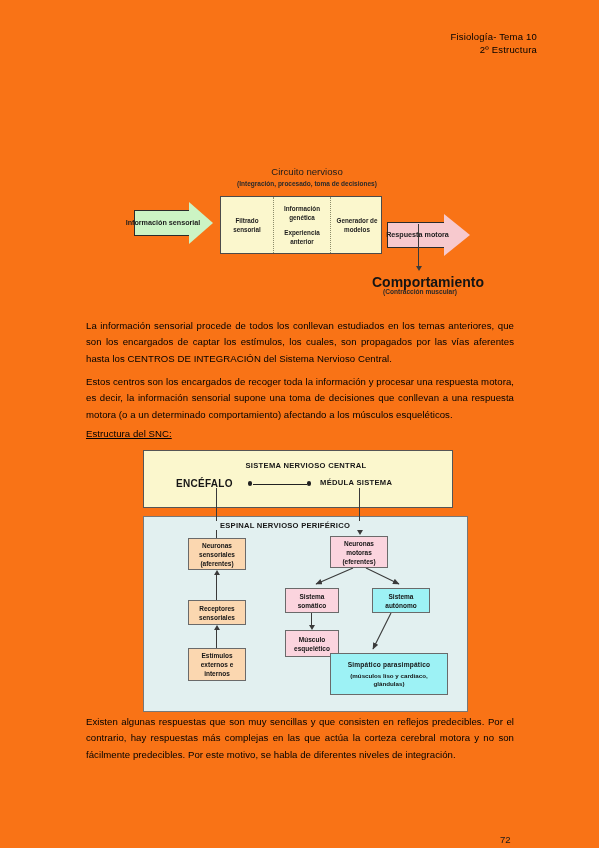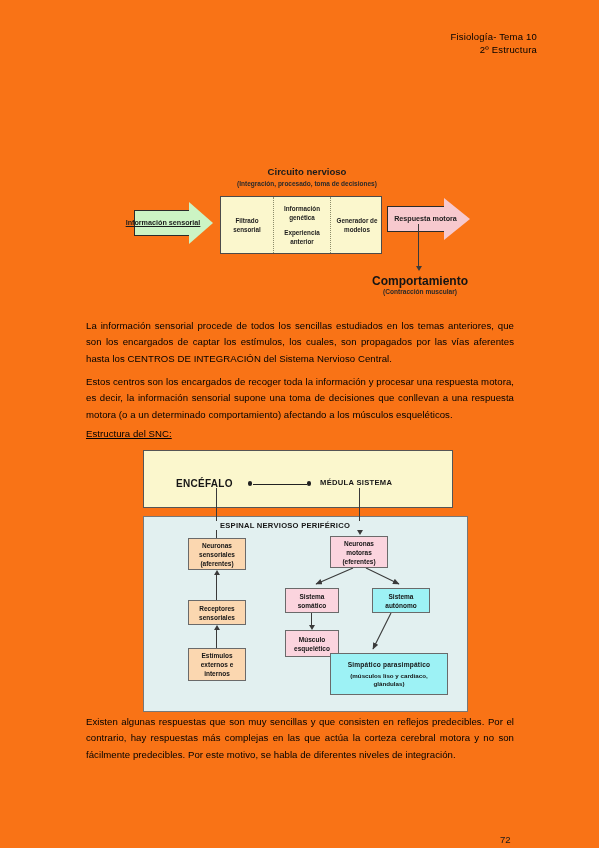--- a/index.html
+++ b/index.html
@@ -84,21 +84,21 @@
     width: 340px;
     height: 140px;
   }
   .fig1-title {
     position: absolute;
     left: 60px;
     top: 0px;
     width: 230px;
     text-align: center;
     font-size: 9.6px;
-    font-weight: bold;
+    font-weight: normal;
     color: #1c1c1c;
   }
   .fig1-subtitle {
     position: absolute;
     left: 40px;
     top: 14px;
     width: 270px;
     text-align: center;
     font-size: 6.5px;
     font-weight: bold;
@@ -148,27 +148,27 @@
     position: absolute;
     left: 0; top: 8px;
     height: 26px;
     box-sizing: border-box;
   }
   .blk-arrow .head {
     position: absolute;
     top: 0;
     width: 0; height: 0;
   }
-  .arrow-green  { left: 2px;  top: 36px; width: 78px; height: 42px; text-decoration: underline; }
+  .arrow-green  { left: 2px;  top: 36px; width: 78px; height: 42px; }
   .arrow-green .body  { width: 56px; background: #ccf4c4; border: 1.2px solid #2b2b2b; }
   .arrow-green .head  { left: 55px; border-top: 21px solid transparent; border-bottom: 21px solid transparent; border-left: 24px solid #ccf4c4; }
   .arrow-green .headln{ position:absolute; left:55px; top:0; width:0; height:0;
                         border-top: 21px solid transparent; border-bottom: 21px solid transparent; border-left: 24px solid #2b2b2b; z-index:-1; }
 
-  .arrow-pink  { left: 255px; top: 32px; width: 85px; height: 42px; padding-left: 8px; }
+  .arrow-pink  { left: 255px; top: 48px; width: 85px; height: 42px; }
   .arrow-pink .body  { width: 58px; background: #f7c9ce; border: 1.2px solid #2b2b2b; }
   .arrow-pink .head  { left: 57px; border-top: 21px solid transparent; border-bottom: 21px solid transparent; border-left: 26px solid #f7c9ce; }
 
   .arrow-label {
     position: relative;
     z-index: 4;
     font-size: 7.2px;
     font-weight: bold;
     line-height: 9.6px;
     text-align: center;
@@ -188,25 +188,25 @@
     position: absolute;
     left: 283.5px;
     top: 100px;
     width: 0; height: 0;
     border-left: 3px solid transparent;
     border-right: 3px solid transparent;
     border-top: 5px solid #3a3a3a;
   }
   .fig1-caption {
     position: absolute;
-    left: 214px;
+    left: 222px;
     top: 108px;
     width: 148px;
     text-align: center;
-    font-size: 12px;
+    font-size: 14px;
     font-weight: bold;
     color: #141414;
   }
   .fig1-caption-sub {
     position: absolute;
     left: 214px;
     top: 122px;
     width: 148px;
     text-align: center;
     font-size: 6.6px;
@@ -363,27 +363,28 @@
       <div class="arrow-label">Respuesta motora</div>
     </div>
 
     <div class="drop-line"></div>
     <div class="drop-arrowhead"></div>
 
     <div class="fig1-caption">Comportamiento</div>
     <div class="fig1-caption-sub">(Contracción muscular)</div>
   </div>
 
-  <div class="para p1">La información sensorial procede de todos los sencillas estudiados en los temas anteriores, que son los encargados de captar los estímulos, los cuales, son propagados por las vías aferentes hasta los CENTROS DE INTEGRACIÓN del Sistema Nervioso Central.</div>
+  <div class="para p1">La información sensorial procede de todos los conllevan estudiados en los temas anteriores, que son los encargados de captar los estímulos, los cuales, son propagados por las vías aferentes hasta los CENTROS DE INTEGRACIÓN del Sistema Nervioso Central.</div>
   <div class="para p2">Estos centros son los encargados de recoger toda la información y procesar una respuesta motora, es decir, la información sensorial supone una toma de decisiones que conllevan a una respuesta motora (o a un determinado comportamiento) afectando a los músculos esqueléticos.</div>
   <div class="section-label">Estructura del SNC:</div>
 
   <div class="fig2">
 
     <div class="snc-box"></div>
+    <div class="snc-title">SISTEMA NERVIOSO CENTRAL</div>
     <div class="snc-left">ENCÉFALO</div>
     <div class="snc-right">MÉDULA SISTEMA</div>
     <div class="snc-dbl-arrow">
       <div class="d1"></div>
         <div class="ln"></div>
         <div class="d2"></div>
     </div>
 
     <div class="snp-box"></div>
     <div class="snp-title">ESPINAL NERVIOSO PERIFÉRICO</div>

